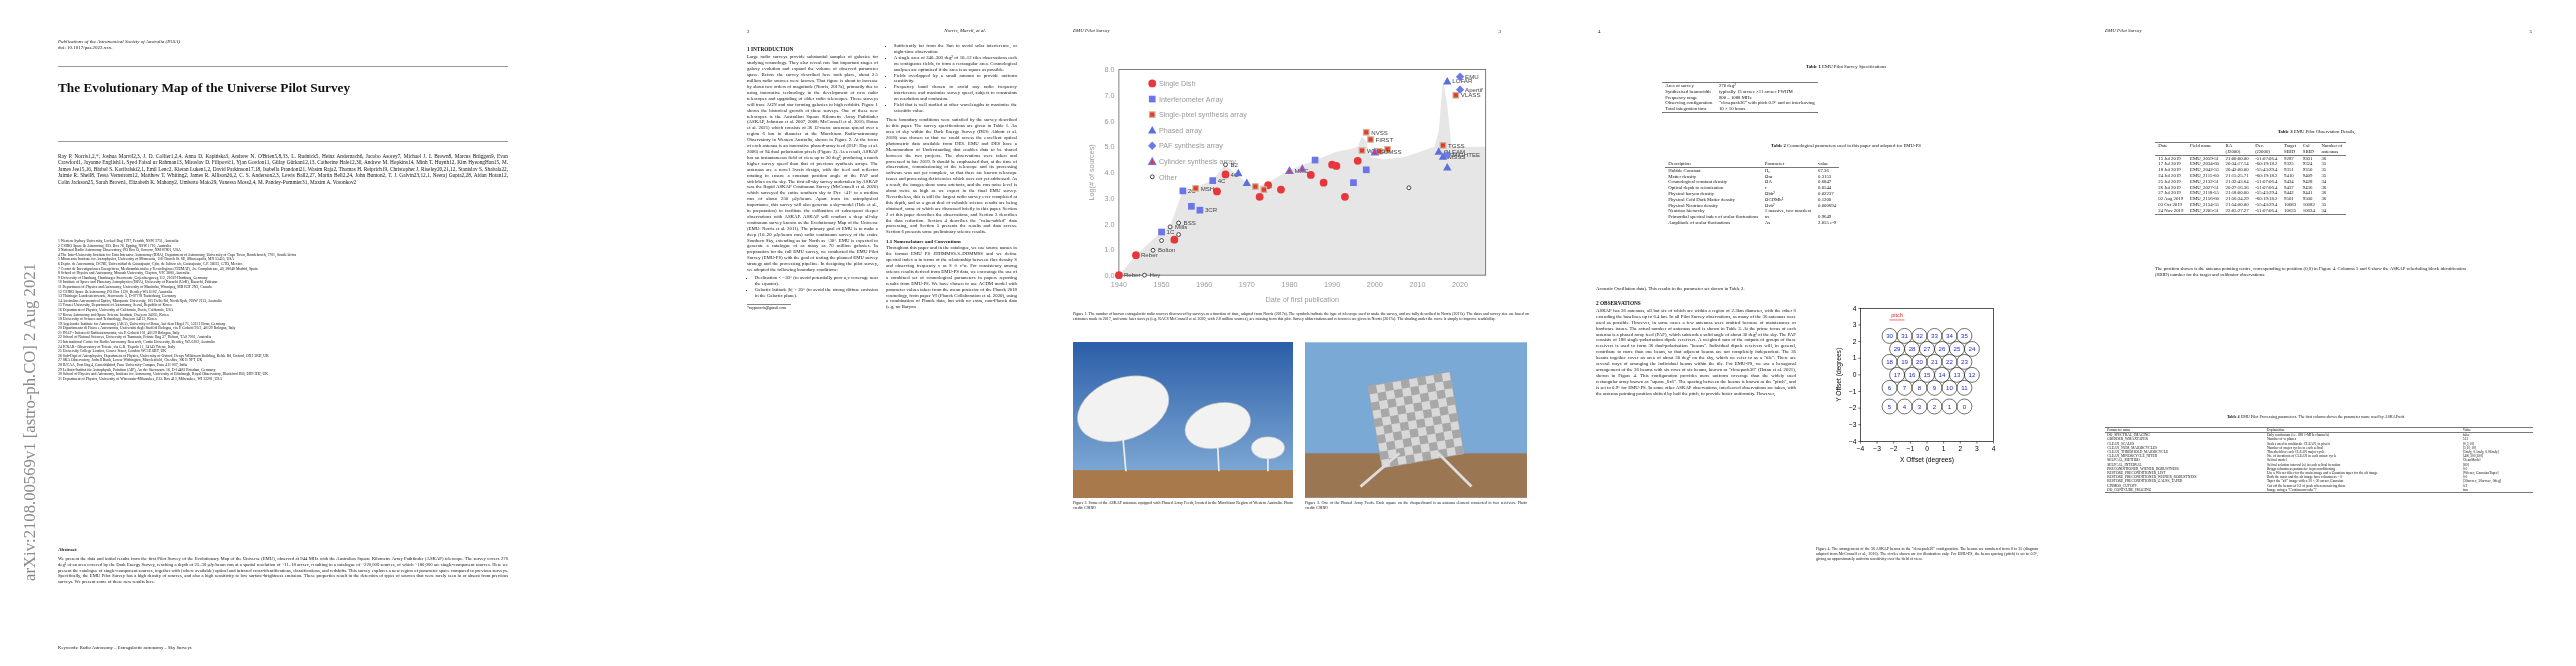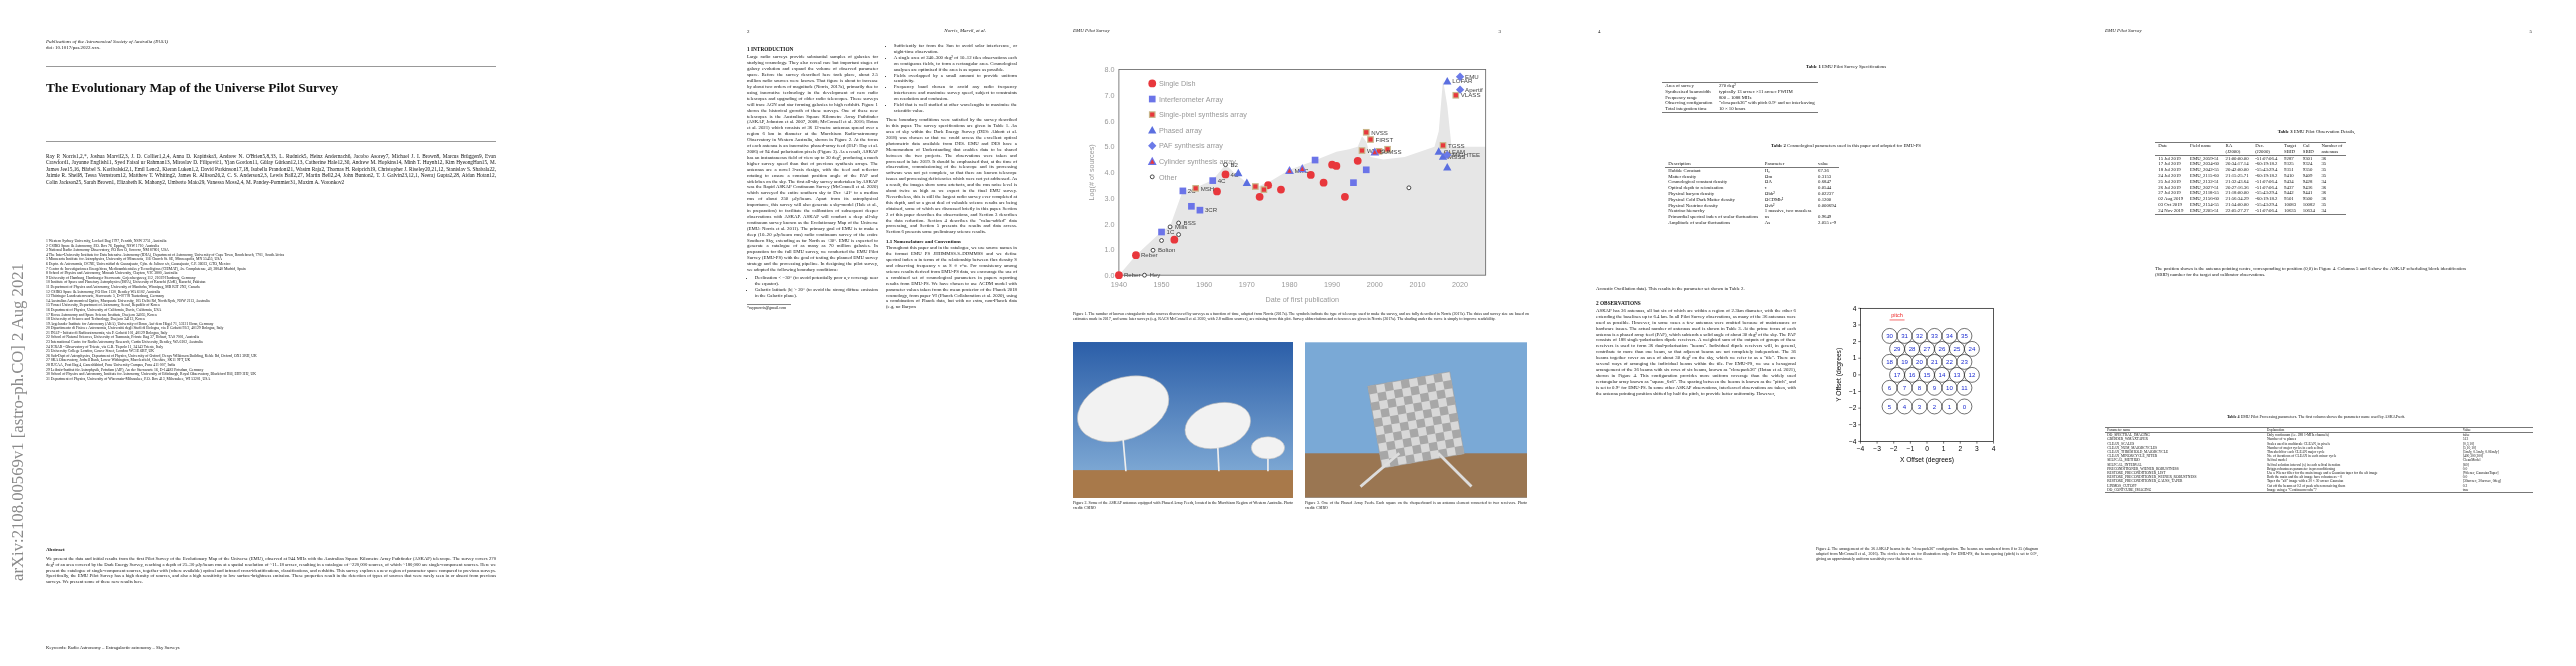--- a/index.html
+++ b/index.html
@@ -1,18 +1,18 @@
 <!DOCTYPE html>
 <html style="font-size:9px"><head>
 <meta charset="utf-8">
 <style>
   html,body{margin:0;padding:0;background:#fff;}
   body{width:2576px;height:667px;overflow:hidden;position:relative;font-family:"Liberation Serif","DejaVu Serif",serif;color:#111;}
   .page{position:absolute;top:0;width:515px;height:667px;overflow:hidden;background:#fff;}
-  .p1{left:0}.p2{left:515px}.p3{left:1030px}.p4{left:1546px}.p5{left:2061px}
+  .p1{left:12px}.p2{left:515px}.p3{left:1030px}.p4{left:1546px}.p5{left:2061px}
   .small{font-size:4px;line-height:5px;}
   .txt{font-size:4.8px;line-height:5.9px;text-align:justify;}
   .hdr{position:absolute;top:28px;font-size:5px;font-style:italic;}
   .pno{position:absolute;top:29px;font-size:5px;}
   .col{position:absolute;}
   .sech{font-weight:bold;font-size:5.3px;margin:3.3px 0 2.2px 0;}
   .subh{font-weight:bold;font-size:5px;margin:3.3px 0 1.7px 0;}
   .rule{position:absolute;height:0.6px;background:#999;}
   .title{position:absolute;left:46px;top:80px;font-size:13.3px;font-weight:bold;}
   .authors{position:absolute;left:46px;top:153px;width:450px;font-size:5.3px;line-height:6.4px;text-align:justify;}

